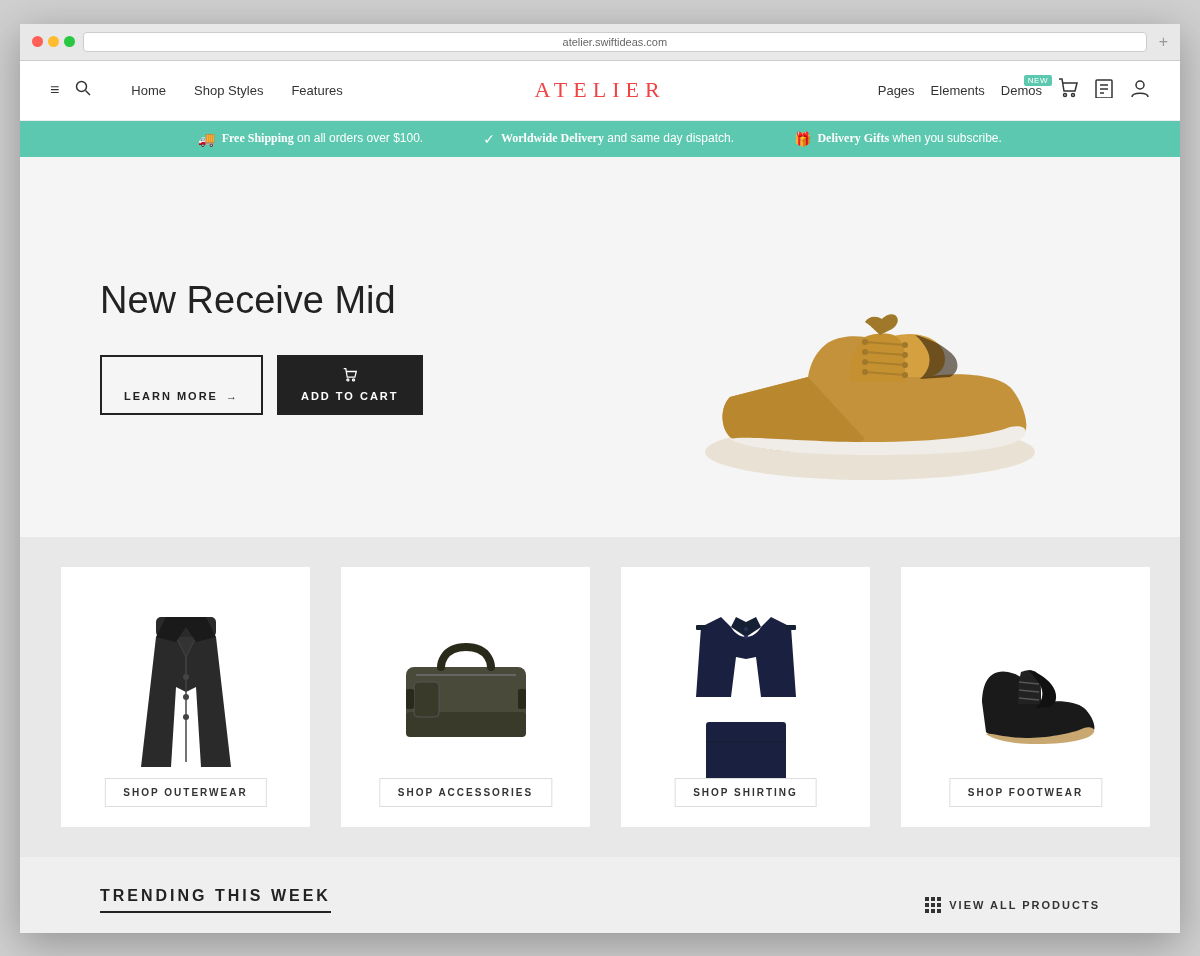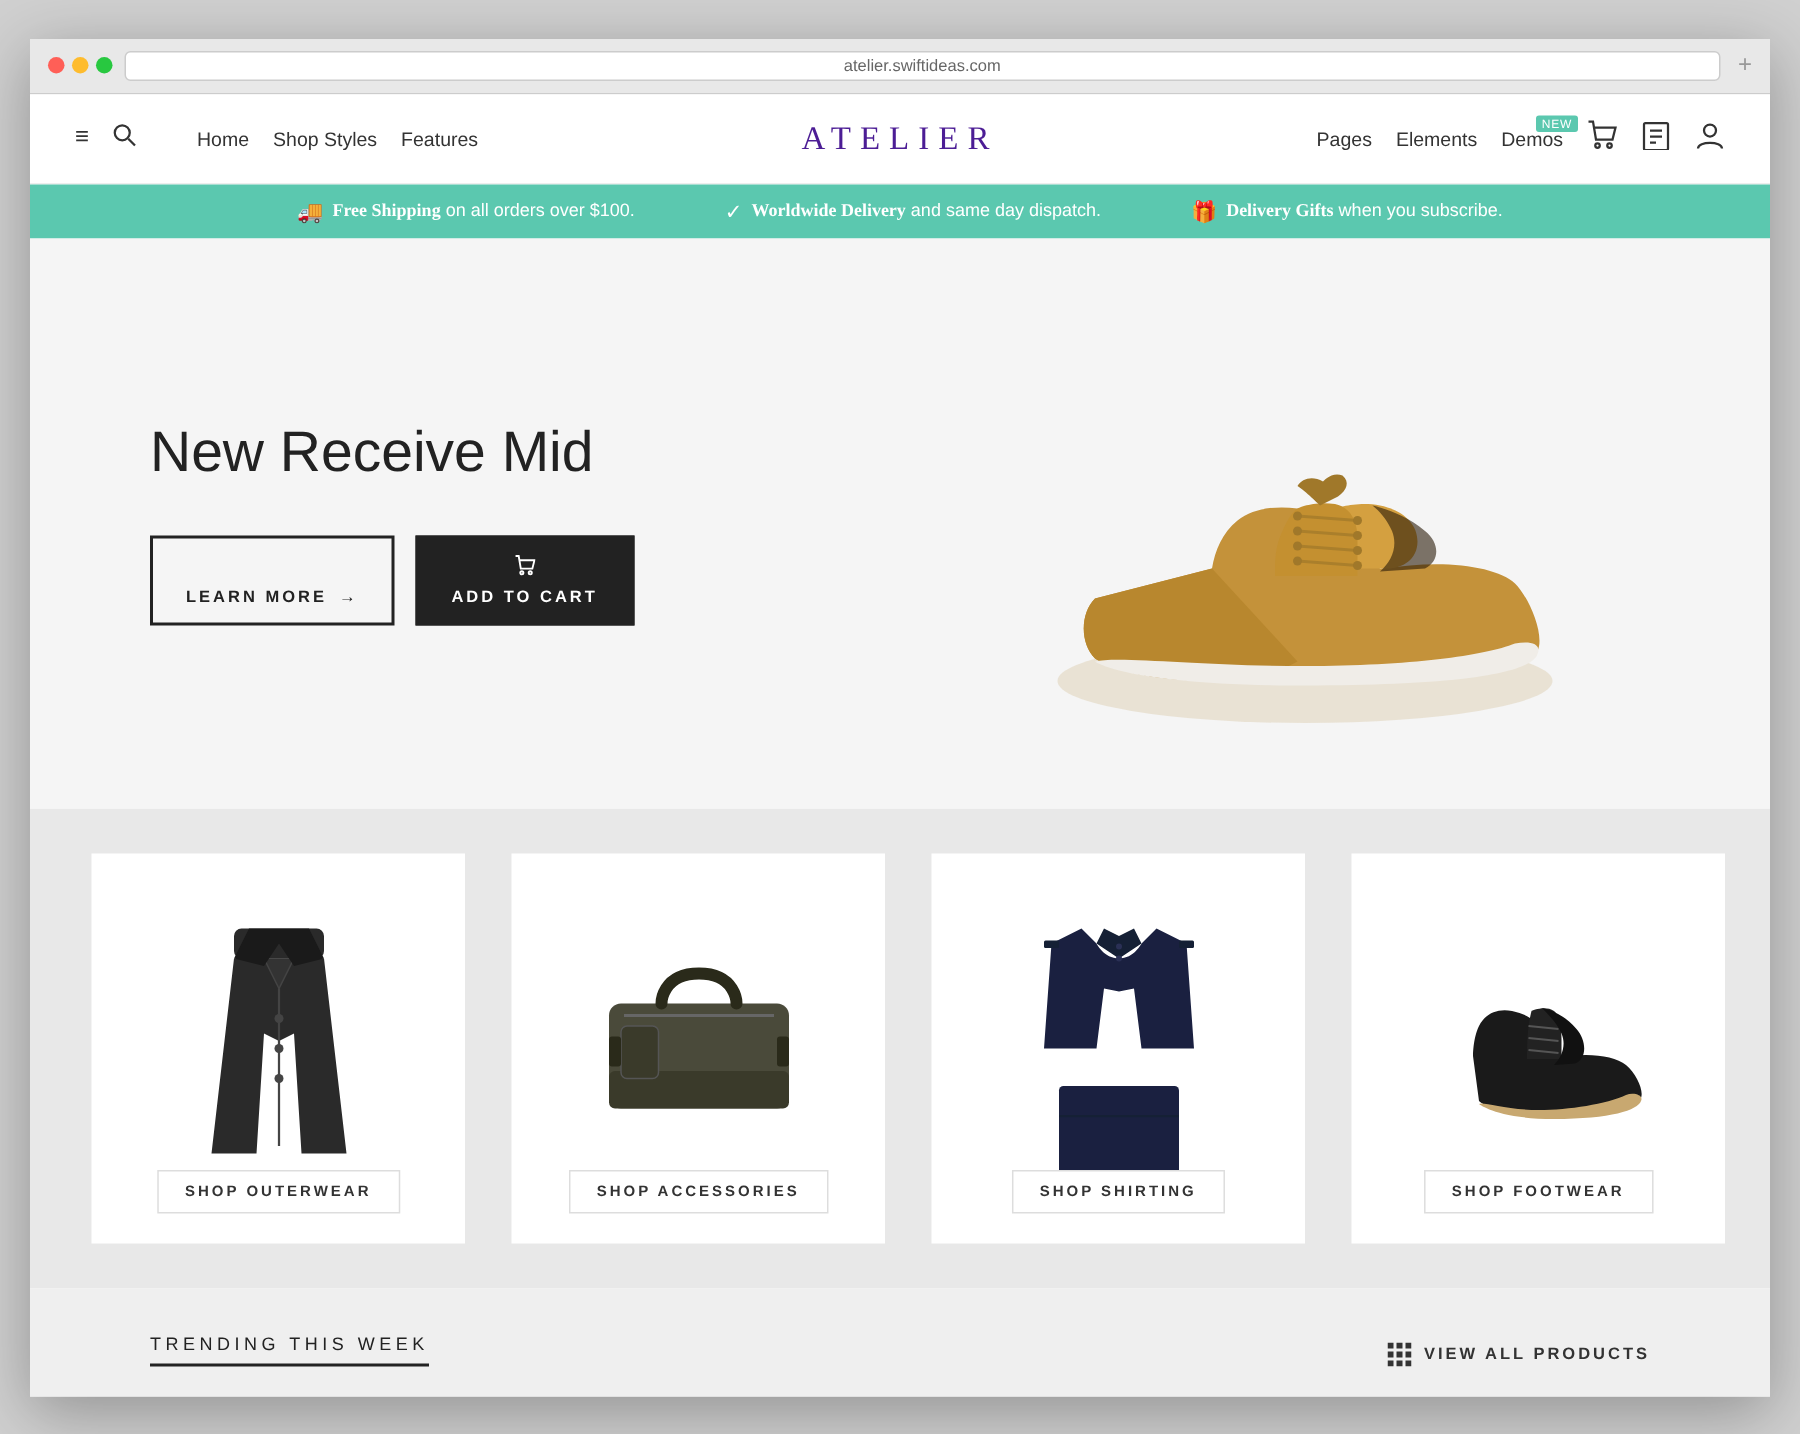--- a/index.html
+++ b/index.html
@@ -47,23 +47,23 @@
       display: flex;
       align-items: center;
       padding: 0 30px;
       height: 60px;
       border-bottom: 1px solid #eee;
       background: #fff;
     }
     .nav-left { display: flex; align-items: center; gap: 16px; }
     .hamburger-icon { font-size: 16px; cursor: pointer; color: #333; }
     .search-icon { font-size: 16px; cursor: pointer; color: #333; }
-    .nav-center-links { display: flex; gap: 16px; align-items: center; flex: 1; justify-content: flex-start; margin-left: 40px; }
+    .nav-center-links { display: flex; gap: 28px; align-items: center; flex: 1; justify-content: flex-start; margin-left: 40px; }
     .nav-link { font-size: 13px; color: #333; text-decoration: none; cursor: pointer; }
-    .brand-logo { position: absolute; left: 50%; transform: translateX(-50%); font-size: 22px; letter-spacing: 6px; font-weight: 400; color: #4c1d95; font-family: Georgia, serif; text-align: right; }
+    .brand-logo { position: absolute; left: 50%; transform: translateX(-50%); font-size: 22px; letter-spacing: 6px; font-weight: 400; color: #ef4444; font-family: Georgia, serif; text-align: right; }
     .nav-right { display: flex; align-items: center; gap: 16px; margin-left: auto; }
     .nav-icon { font-size: 18px; color: #333; cursor: pointer; position: relative; }
     .demos-badge {
       background: #5bc8af;
       color: #fff;
       font-size: 8px;
       padding: 1px 4px;
       border-radius: 2px;
       position: absolute;
       top: -8px;
@@ -191,22 +191,22 @@
 
     
     .trending-section {
       background: #efefef;
       padding: 30px 80px 20px;
       display: flex;
       justify-content: space-between;
       align-items: flex-end;
     }
     .trending-title {
-      font-size: 12px;
-      font-weight: 400;
+      font-size: 16px;
+      font-weight: 700;
       letter-spacing: 3px;
       color: #222;
       text-transform: uppercase;
       border-bottom: 2px solid #222;
       padding-bottom: 6px;
     }
     .view-all-products {
       display: flex;
       align-items: center;
       gap: 8px;

